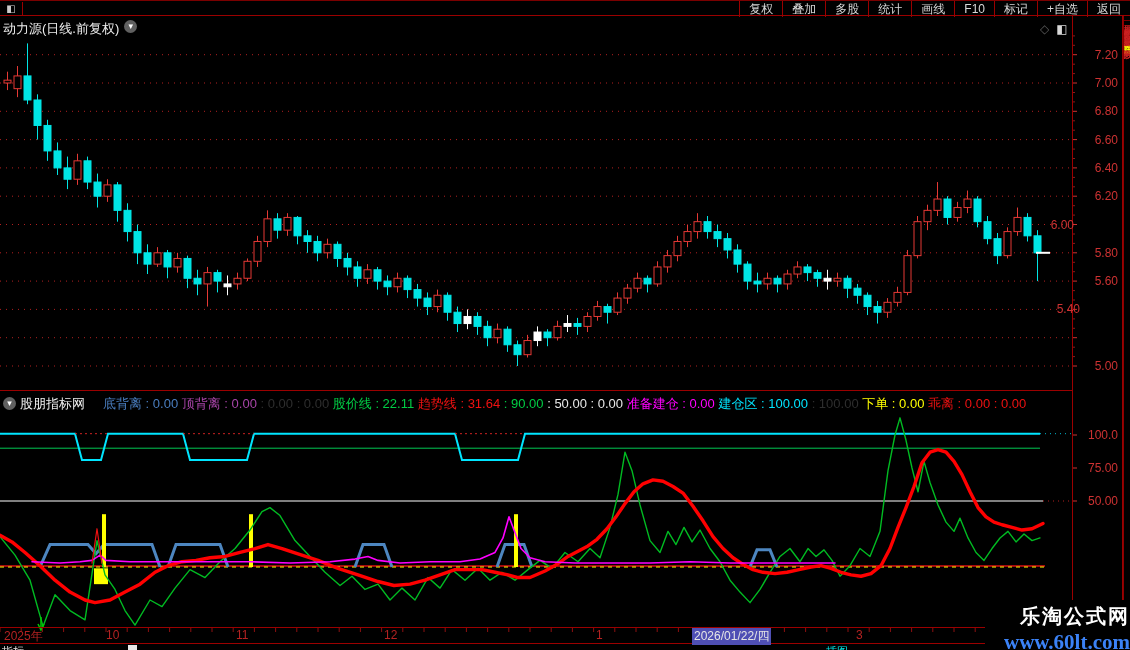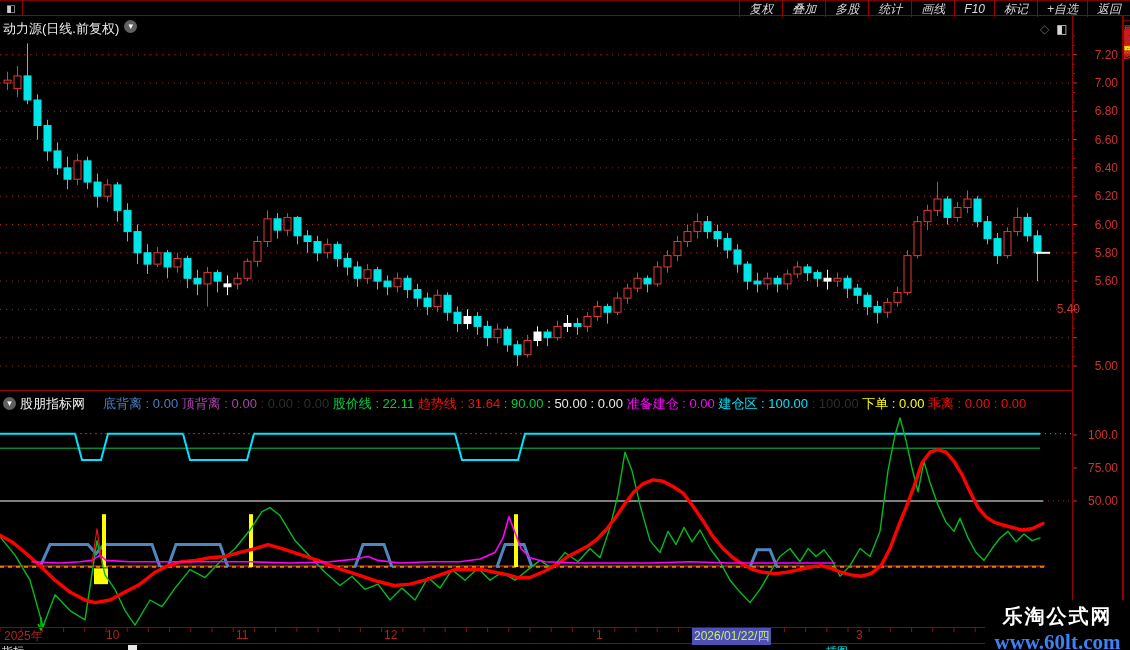--- a/index.html
+++ b/index.html
@@ -7,45 +7,45 @@
   .abs{position:absolute;}
   #stage{position:relative;width:1130px;height:650px;background:#000;}
   #chart-svg{position:absolute;left:0;top:0;z-index:1;}
   
   #toolbar{left:0;top:0;width:1130px;height:16px;border-top:1px solid #7a0000;border-bottom:1px solid #9b0000;z-index:4;background:#000;box-sizing:border-box;}
   #tl-iconbox{left:0;top:1px;width:22px;height:14px;border-right:1px solid #9b0000;color:#ccc;font-size:10px;line-height:14px;text-align:center;}
   #tl-items{left:30px;top:0;height:16px;display:flex;gap:15px;align-items:center;font-size:12px;color:#d8d8d8;white-space:nowrap;}
   #tl-items .item{cursor:default;}
   #tl-items .active{color:#00ffff;}
   #tr-items{right:0;top:0;height:16px;display:flex;align-items:stretch;font-size:12px;color:#d8d8d8;z-index:5;}
-  #tr-items .cell{border-left:1px solid #9b0000;padding:0 9px;display:flex;align-items:center;font-style:italic;}
+  #tr-items .cell{border-left:1px solid #9b0000;padding:0 9px;display:flex;align-items:center;}
   
   #title-row{left:3px;top:20px;display:flex;align-items:flex-start;gap:5px;z-index:3;}
   #title-text{color:#ececec;font-size:13px;}
   .chev-circle{width:13px;height:13px;border-radius:50%;background:#606060;color:#fff;font-size:9px;line-height:12px;text-align:center;display:inline-block;}
   #chart-corner-icons{left:1040px;top:22px;display:flex;gap:7px;align-items:center;z-index:3;}
   #diamond-ic{color:#5a5a5a;font-size:12px;}
   #winbox-ic{color:#d8d8d8;font-size:12px;}
   
   .plabel{position:absolute;width:42px;text-align:right;color:#cd3232;font-size:12px;z-index:3;}
   
   #ind-header{left:0;top:391px;width:1070px;height:25px;display:flex;align-items:center;gap:4px;padding-left:3px;z-index:3;white-space:nowrap;overflow:hidden;}
   #ind-name{color:#f0f0f0;font-size:13px;margin-right:14px;}
   .fld{font-size:13px;}
   
   #date-axis{left:0;top:628px;width:1072px;height:15px;z-index:3;}
   .dlabel{position:absolute;top:0;color:#b42222;font-size:12px;white-space:nowrap;}
-  .dlabel.hl{background:#4f4fb4;color:#bef264;padding:0 2px;}
+  .dlabel.hl{background:#4f4fb4;color:#e5e5e5;padding:0 2px;}
   
   #partial-row{left:0;top:644px;width:1130px;height:6px;overflow:hidden;z-index:2;}
   #partial-row .frag{position:absolute;top:0;font-size:11px;color:#e8e8e8;}
   #partial-row .frag.cyan{color:#00e5e5;}
   #frag-box{position:absolute;left:128px;top:1px;width:9px;height:5px;background:#e8e8e8;}
   
-  #watermark{left:985px;top:600px;width:145px;height:50px;background:#000;z-index:7;text-align:center;}
+  #watermark{left:985px;top:600px;width:145px;height:50px;background:#000;z-index:7;text-align:right;}
   #wm1{color:#fff;font-size:20px;font-weight:bold;letter-spacing:2px;margin-top:3px;}
   #wm2{color:#3b82f6;font-size:21px;font-weight:bold;font-family:"Liberation Serif","DejaVu Serif",serif;}
   
   #rstrip{left:1123px;top:16px;width:7px;height:634px;overflow:hidden;border-left:1px solid #8b0000;z-index:6;background:#000;}
   .rs-item{writing-mode:vertical-rl;color:#c22;font-size:9px;line-height:7px;border-bottom:1px solid #700;padding:2px 0;}
   .rs-item.yel{color:#ffff00;}
   
   .redline{background:#9b0000;z-index:2;}
 </style>
 </head>
@@ -425,21 +425,21 @@
     <span id="winbox-ic">◧</span>
   </div>
 
   <div id="price-labels">
       <div class="plabel" style="left: 1076px; top: 47.7px;">7.20</div>
       <div class="plabel" style="left: 1076px; top: 76px;">7.00</div>
       <div class="plabel" style="left: 1076px; top: 104.3px;">6.80</div>
       <div class="plabel" style="left: 1076px; top: 132.6px;">6.60</div>
       <div class="plabel" style="left: 1076px; top: 160.9px;">6.40</div>
       <div class="plabel" style="left: 1076px; top: 189.2px;">6.20</div>
-      <div class="plabel" style="left: 1076px; top: 217.5px;">6.00</div>
+      <div class="plabel" style="left: 1032px; top: 217.5px;">6.00</div>
       <div class="plabel" style="left: 1076px; top: 245.8px;">5.80</div>
       <div class="plabel" style="left: 1076px; top: 274.1px;">5.60</div>
       <div class="plabel" style="left: 1038px; top: 302.4px;">5.40</div>
       <div class="plabel" style="left: 1126px; top: 330.7px;">5.20</div>
       <div class="plabel" style="left: 1076px; top: 359px;">5.00</div>
     </div>
   <div id="ind-labels">
       <div class="plabel" style="left: 1076px; top: 428px;">100.0</div>
       <div class="plabel" style="left: 1076px; top: 461px;">75.00</div>
       <div class="plabel" style="left: 1076px; top: 494px;">50.00</div>

